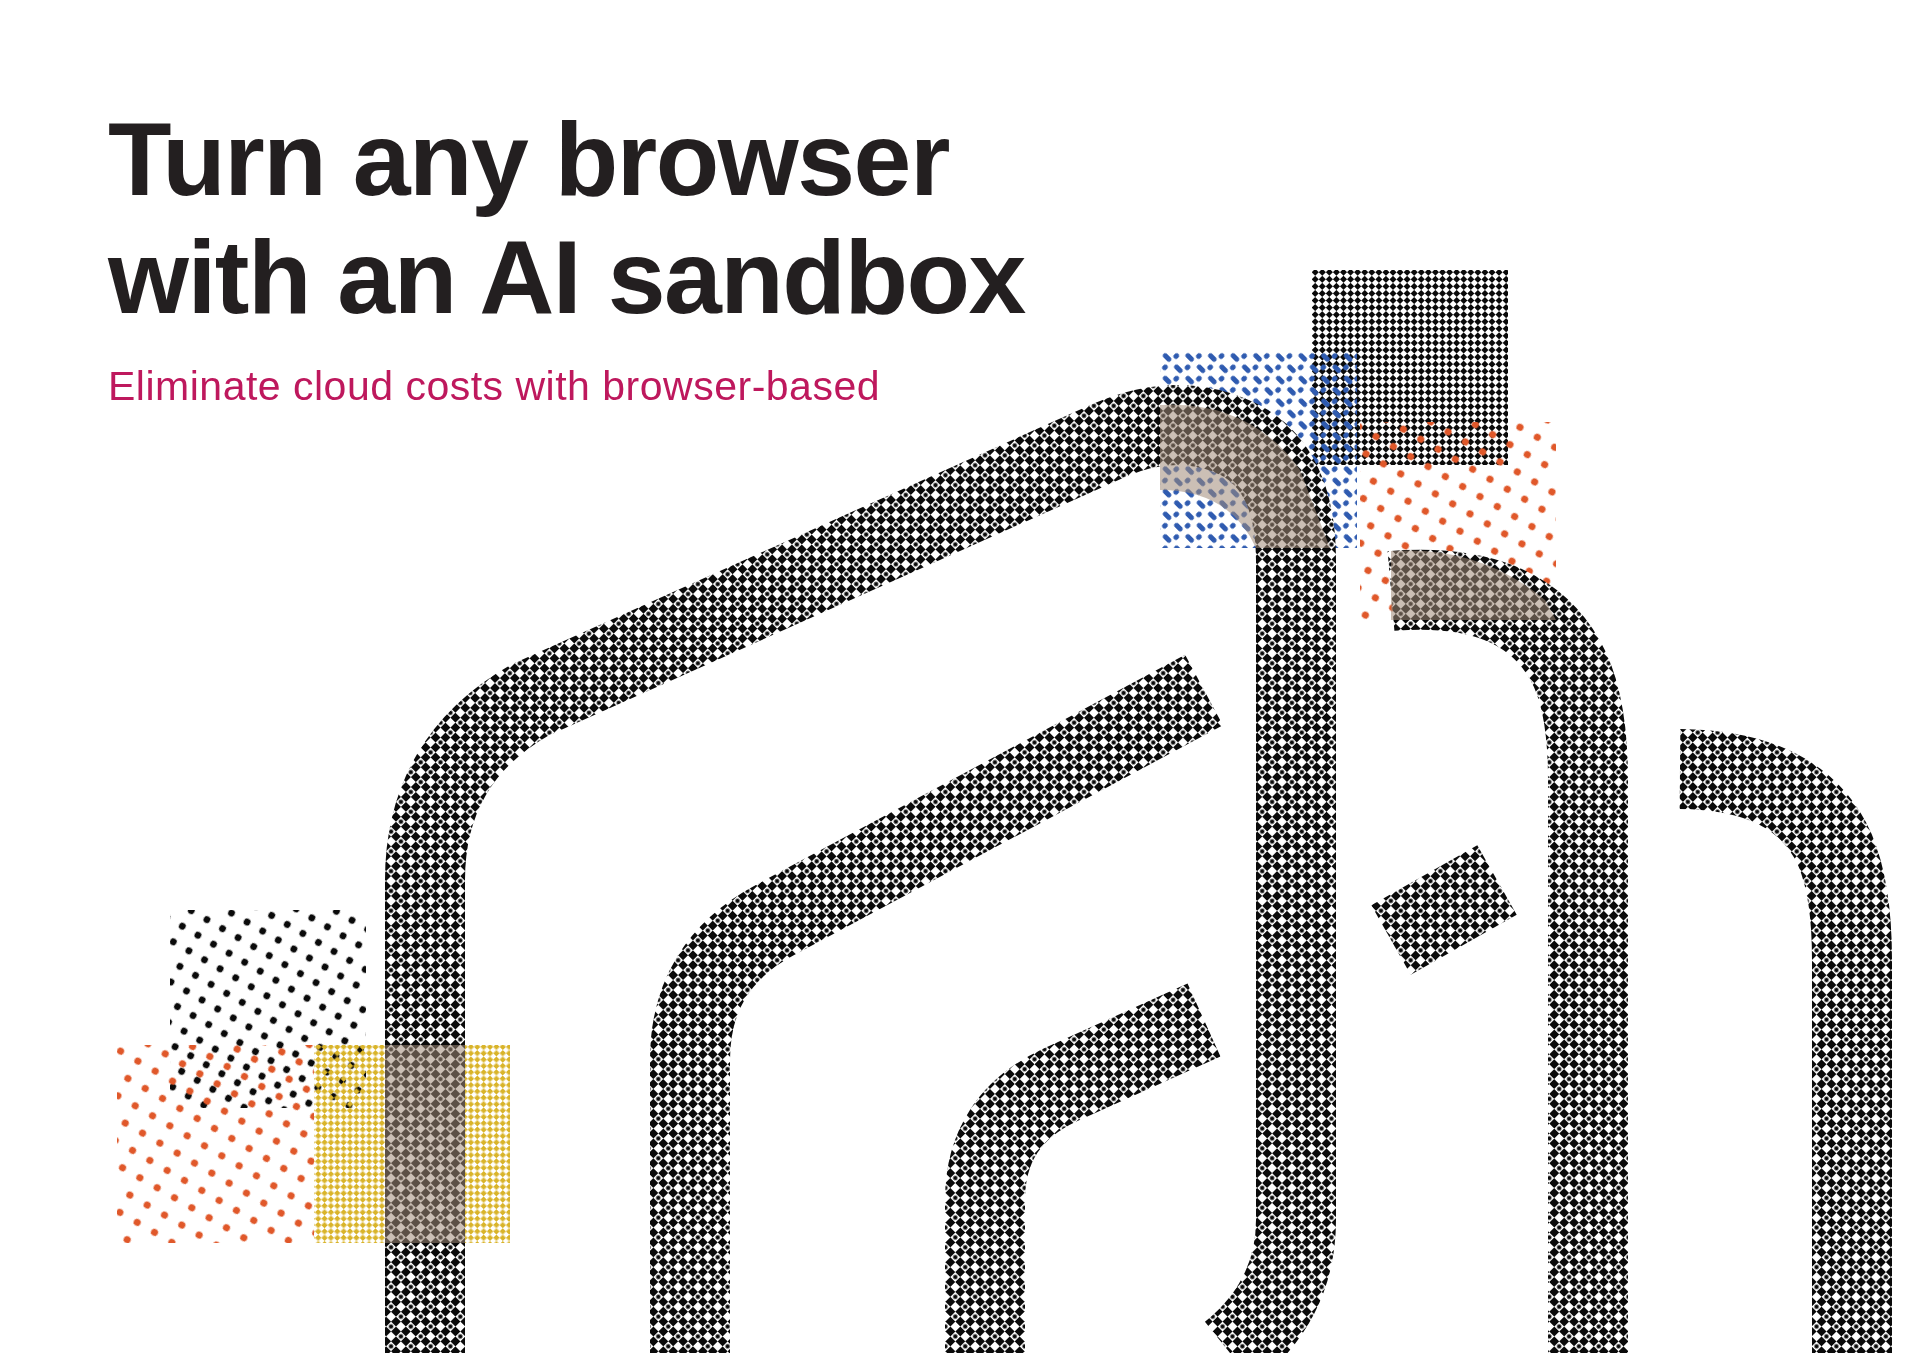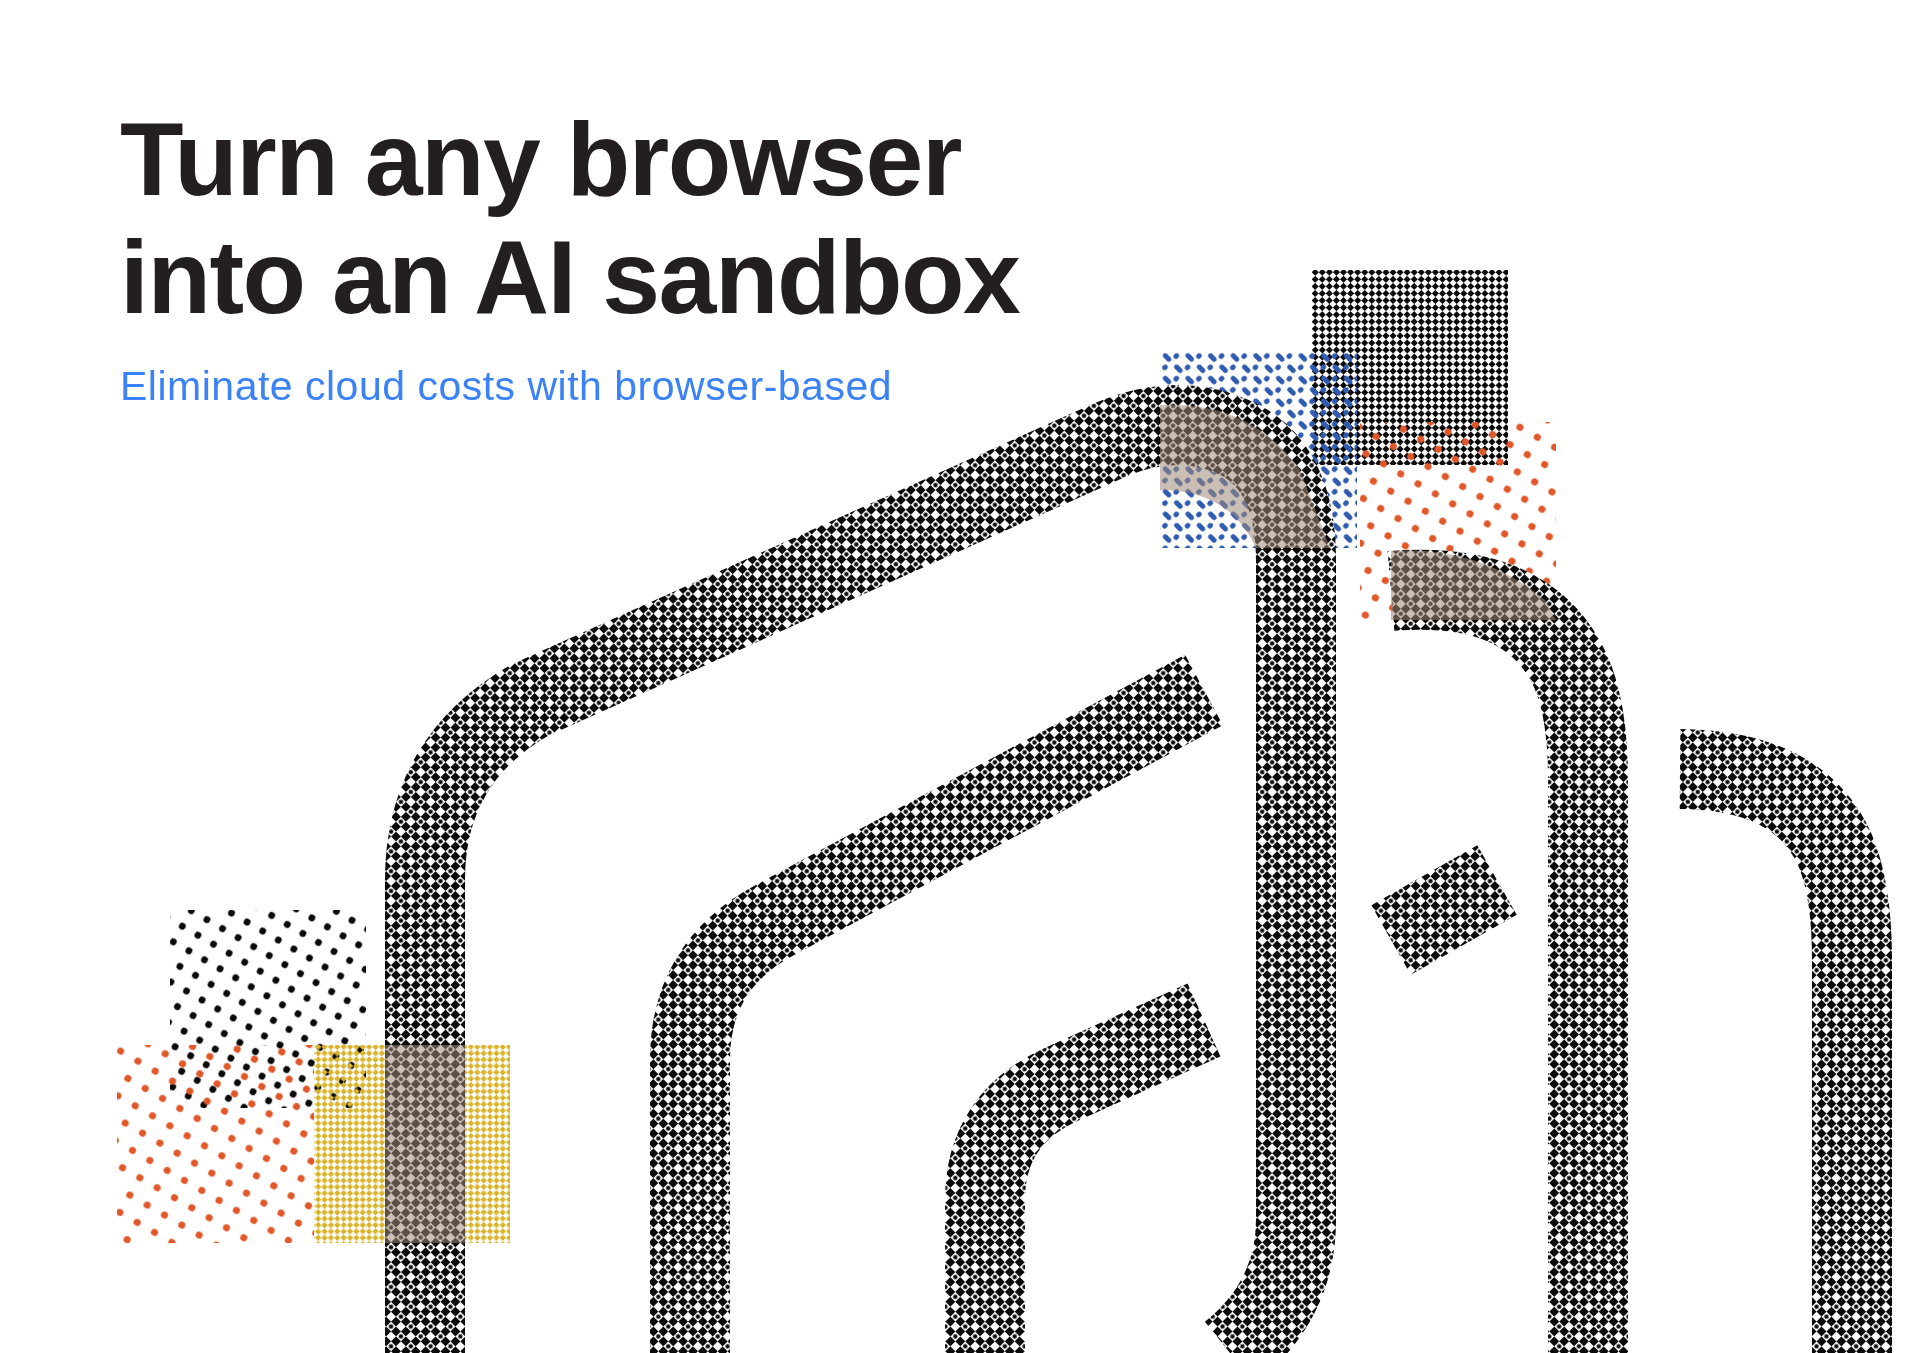--- a/index.html
+++ b/index.html
@@ -1,34 +1,34 @@
 <!DOCTYPE html>
 <html><head>
 <meta charset="utf-8">
 <style>
   html, body { margin: 0; padding: 0; background: #ffffff; }
   body { width: 1920px; height: 1353px; position: relative; overflow: hidden; }
-  .hero-text { position: absolute; left: 120px; top: 100px; z-index: 5; }
+  .hero-text { position: absolute; left: 108px; top: 100px; z-index: 5; }
   .title {
     margin: 0;
     font-family: "Liberation Sans", sans-serif;
     font-weight: 700;
     font-size: 104px;
     line-height: 118px;
     letter-spacing: -1.5px;
     color: #231f20;
   }
   .subtitle {
     margin: 18px 0 0 0;
     font-family: "Liberation Sans", sans-serif;
     font-weight: 400;
     font-size: 41px;
     line-height: 64px;
     letter-spacing: 0.5px;
-    color: #3b82f6;
+    color: #be185d;
   }
   .art { position: absolute; left: 0; top: 0; width: 1920px; height: 1353px; z-index: 1; }
 </style>
 </head>
 <body>
 
 <svg class="art" width="1920" height="1353" viewBox="0 0 1920 1353" xmlns="http://www.w3.org/2000/svg">
   <defs>
 
     <pattern id="halftone" width="14" height="14" patternUnits="userSpaceOnUse" patternTransform="rotate(45)">
@@ -88,18 +88,18 @@
   <g fill="#a08a78" opacity="0.55">
     <path d="M1160 405 Q1250 400 1300 470 L1330 548 L1256 548 Q1230 490 1160 490 Z"></path>
     <path d="M1391 551 Q1480 545 1545 600 L1556 620 L1391 620 Z"></path>
     <rect x="385" y="1045" width="80" height="198"></rect>
   </g>
 </svg>
 
 <div class="hero-text">
   <h1 class="title">
     <span>Turn any browser</span><br>
-    <span>into an AI sandbox</span>
+    <span>with an AI sandbox</span>
   </h1>
   <p class="subtitle">
     <span>Eliminate cloud costs with browser-based</span><br>
   </p>
 </div>
 
 </body></html>

